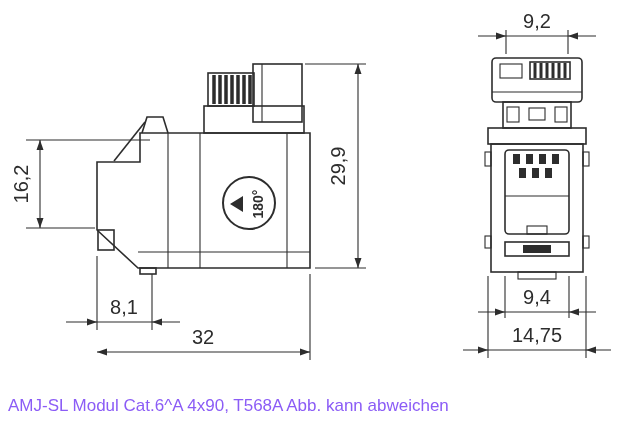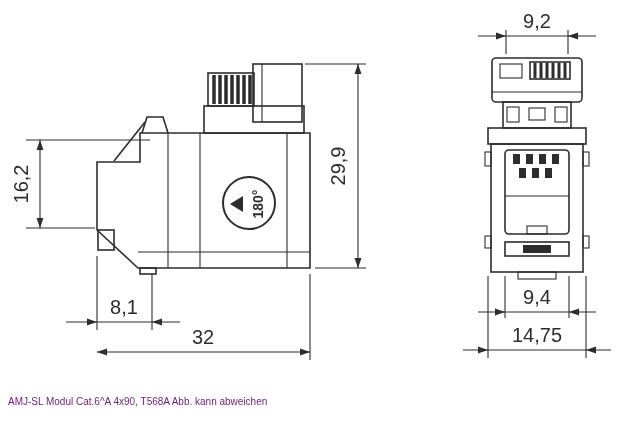--- a/index.html
+++ b/index.html
@@ -26,22 +26,22 @@
   .rot-text {
     font-family: "Liberation Sans", sans-serif;
     font-size: 14px;
     font-weight: bold;
     fill: #2d2d2d;
   }
   .caption {
     position: absolute;
     left: 8px;
     top: 396px;
-    font-size: 10px;
-    color: #701a75;
+    font-size: 17px;
+    color: #8b5cf6;
     white-space: nowrap;
     text-align: center;
   }
 </style>
 </head>
 <body>
 
 <div class="page">
 
 <svg width="641" height="392" viewBox="0 0 641 392" fill="none" stroke-linecap="butt">

